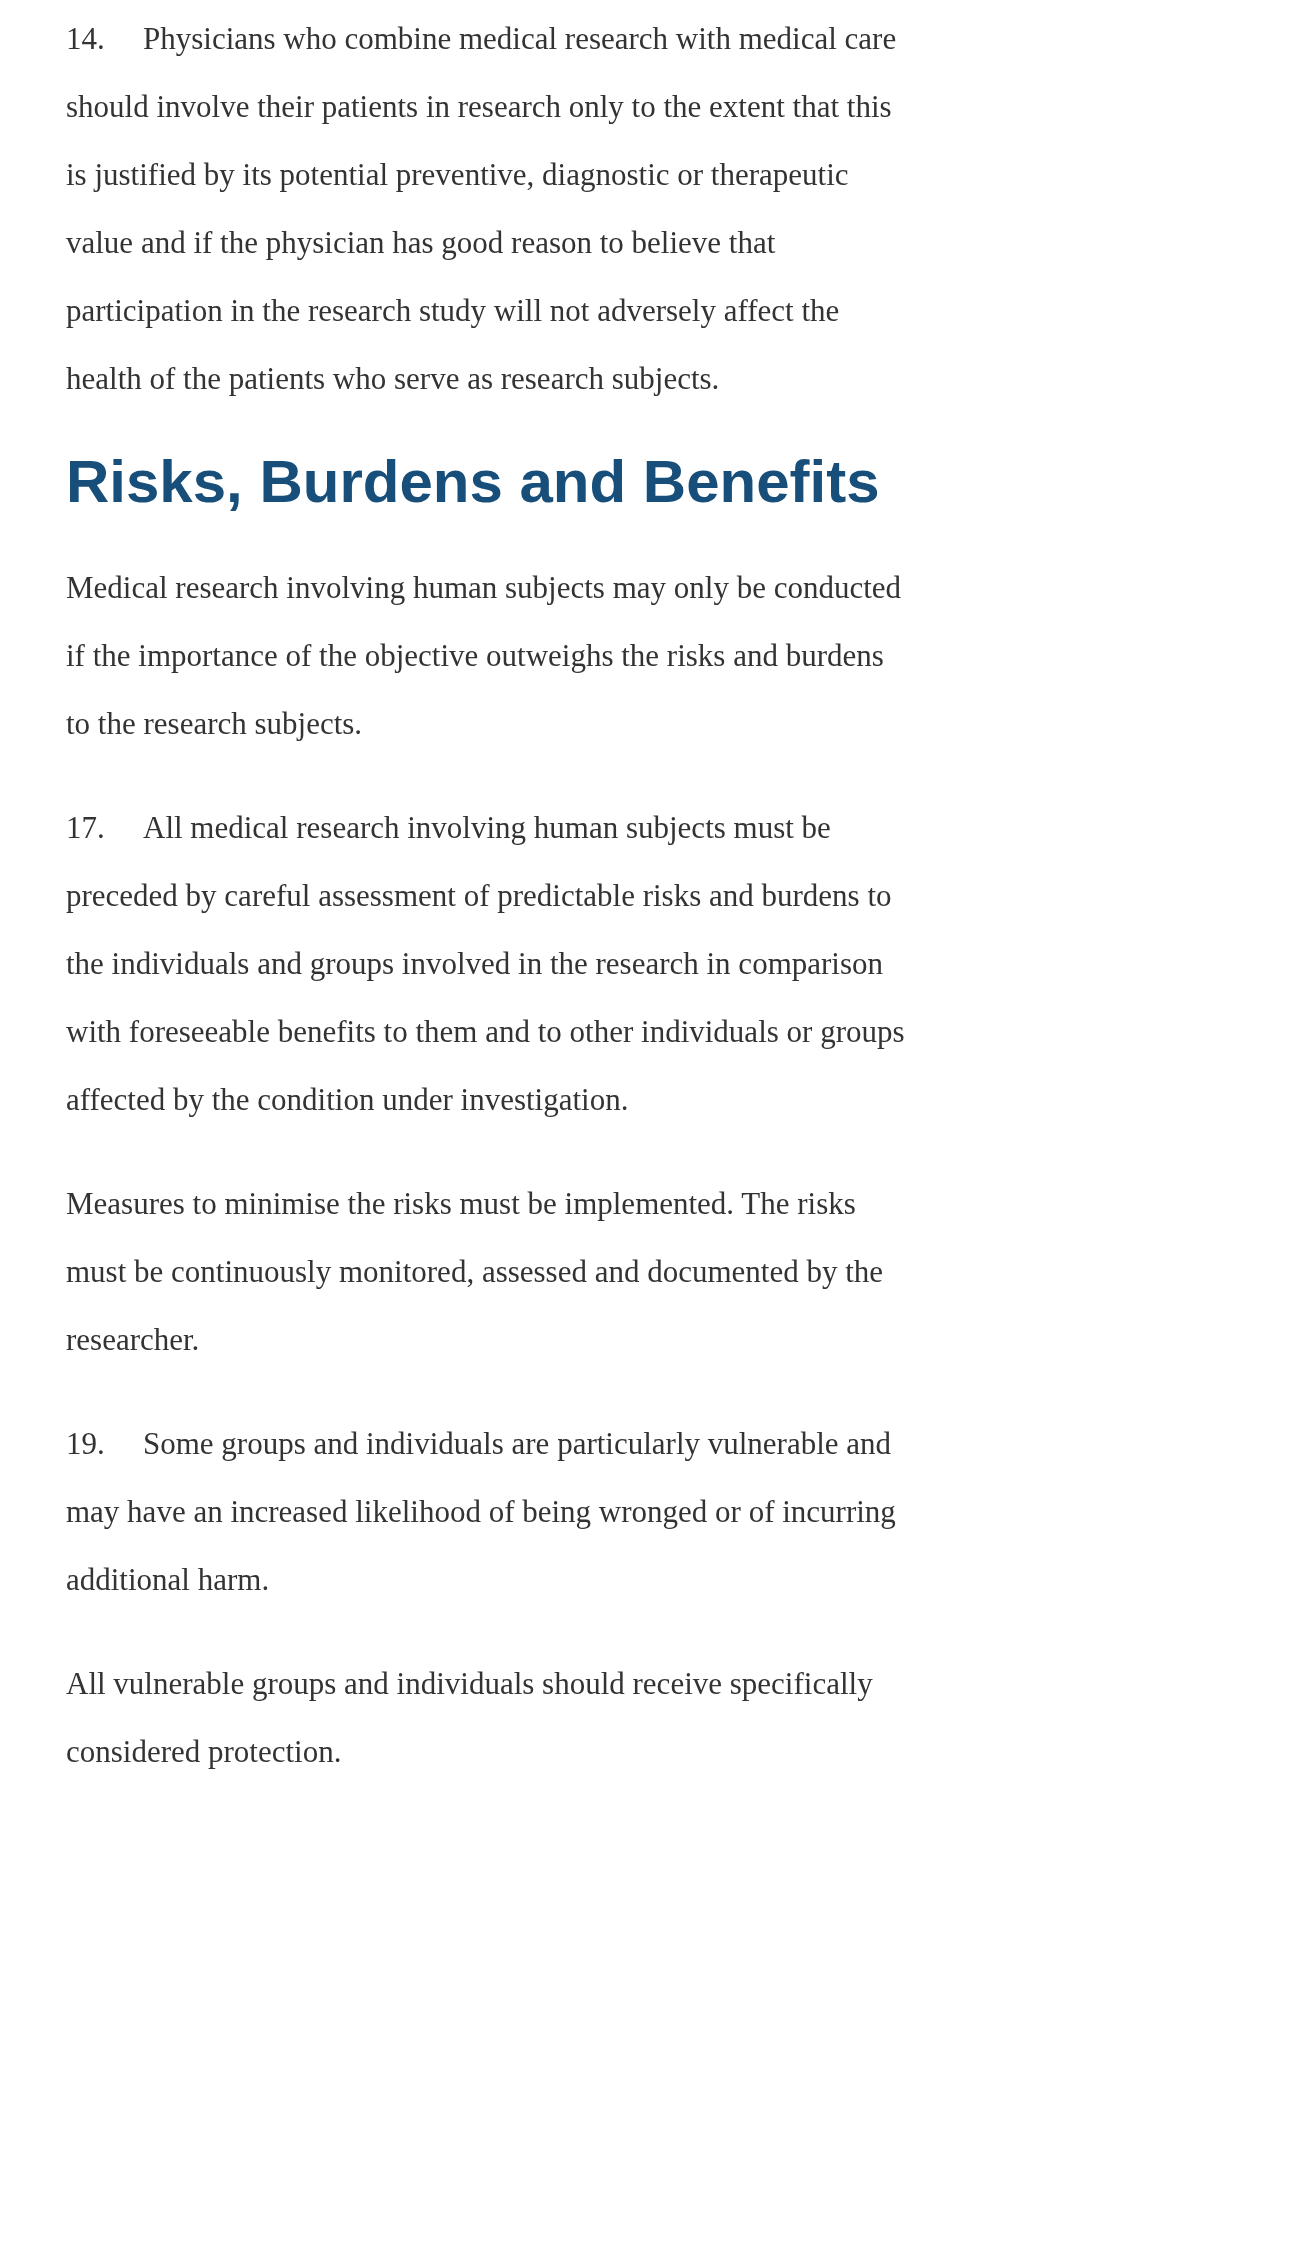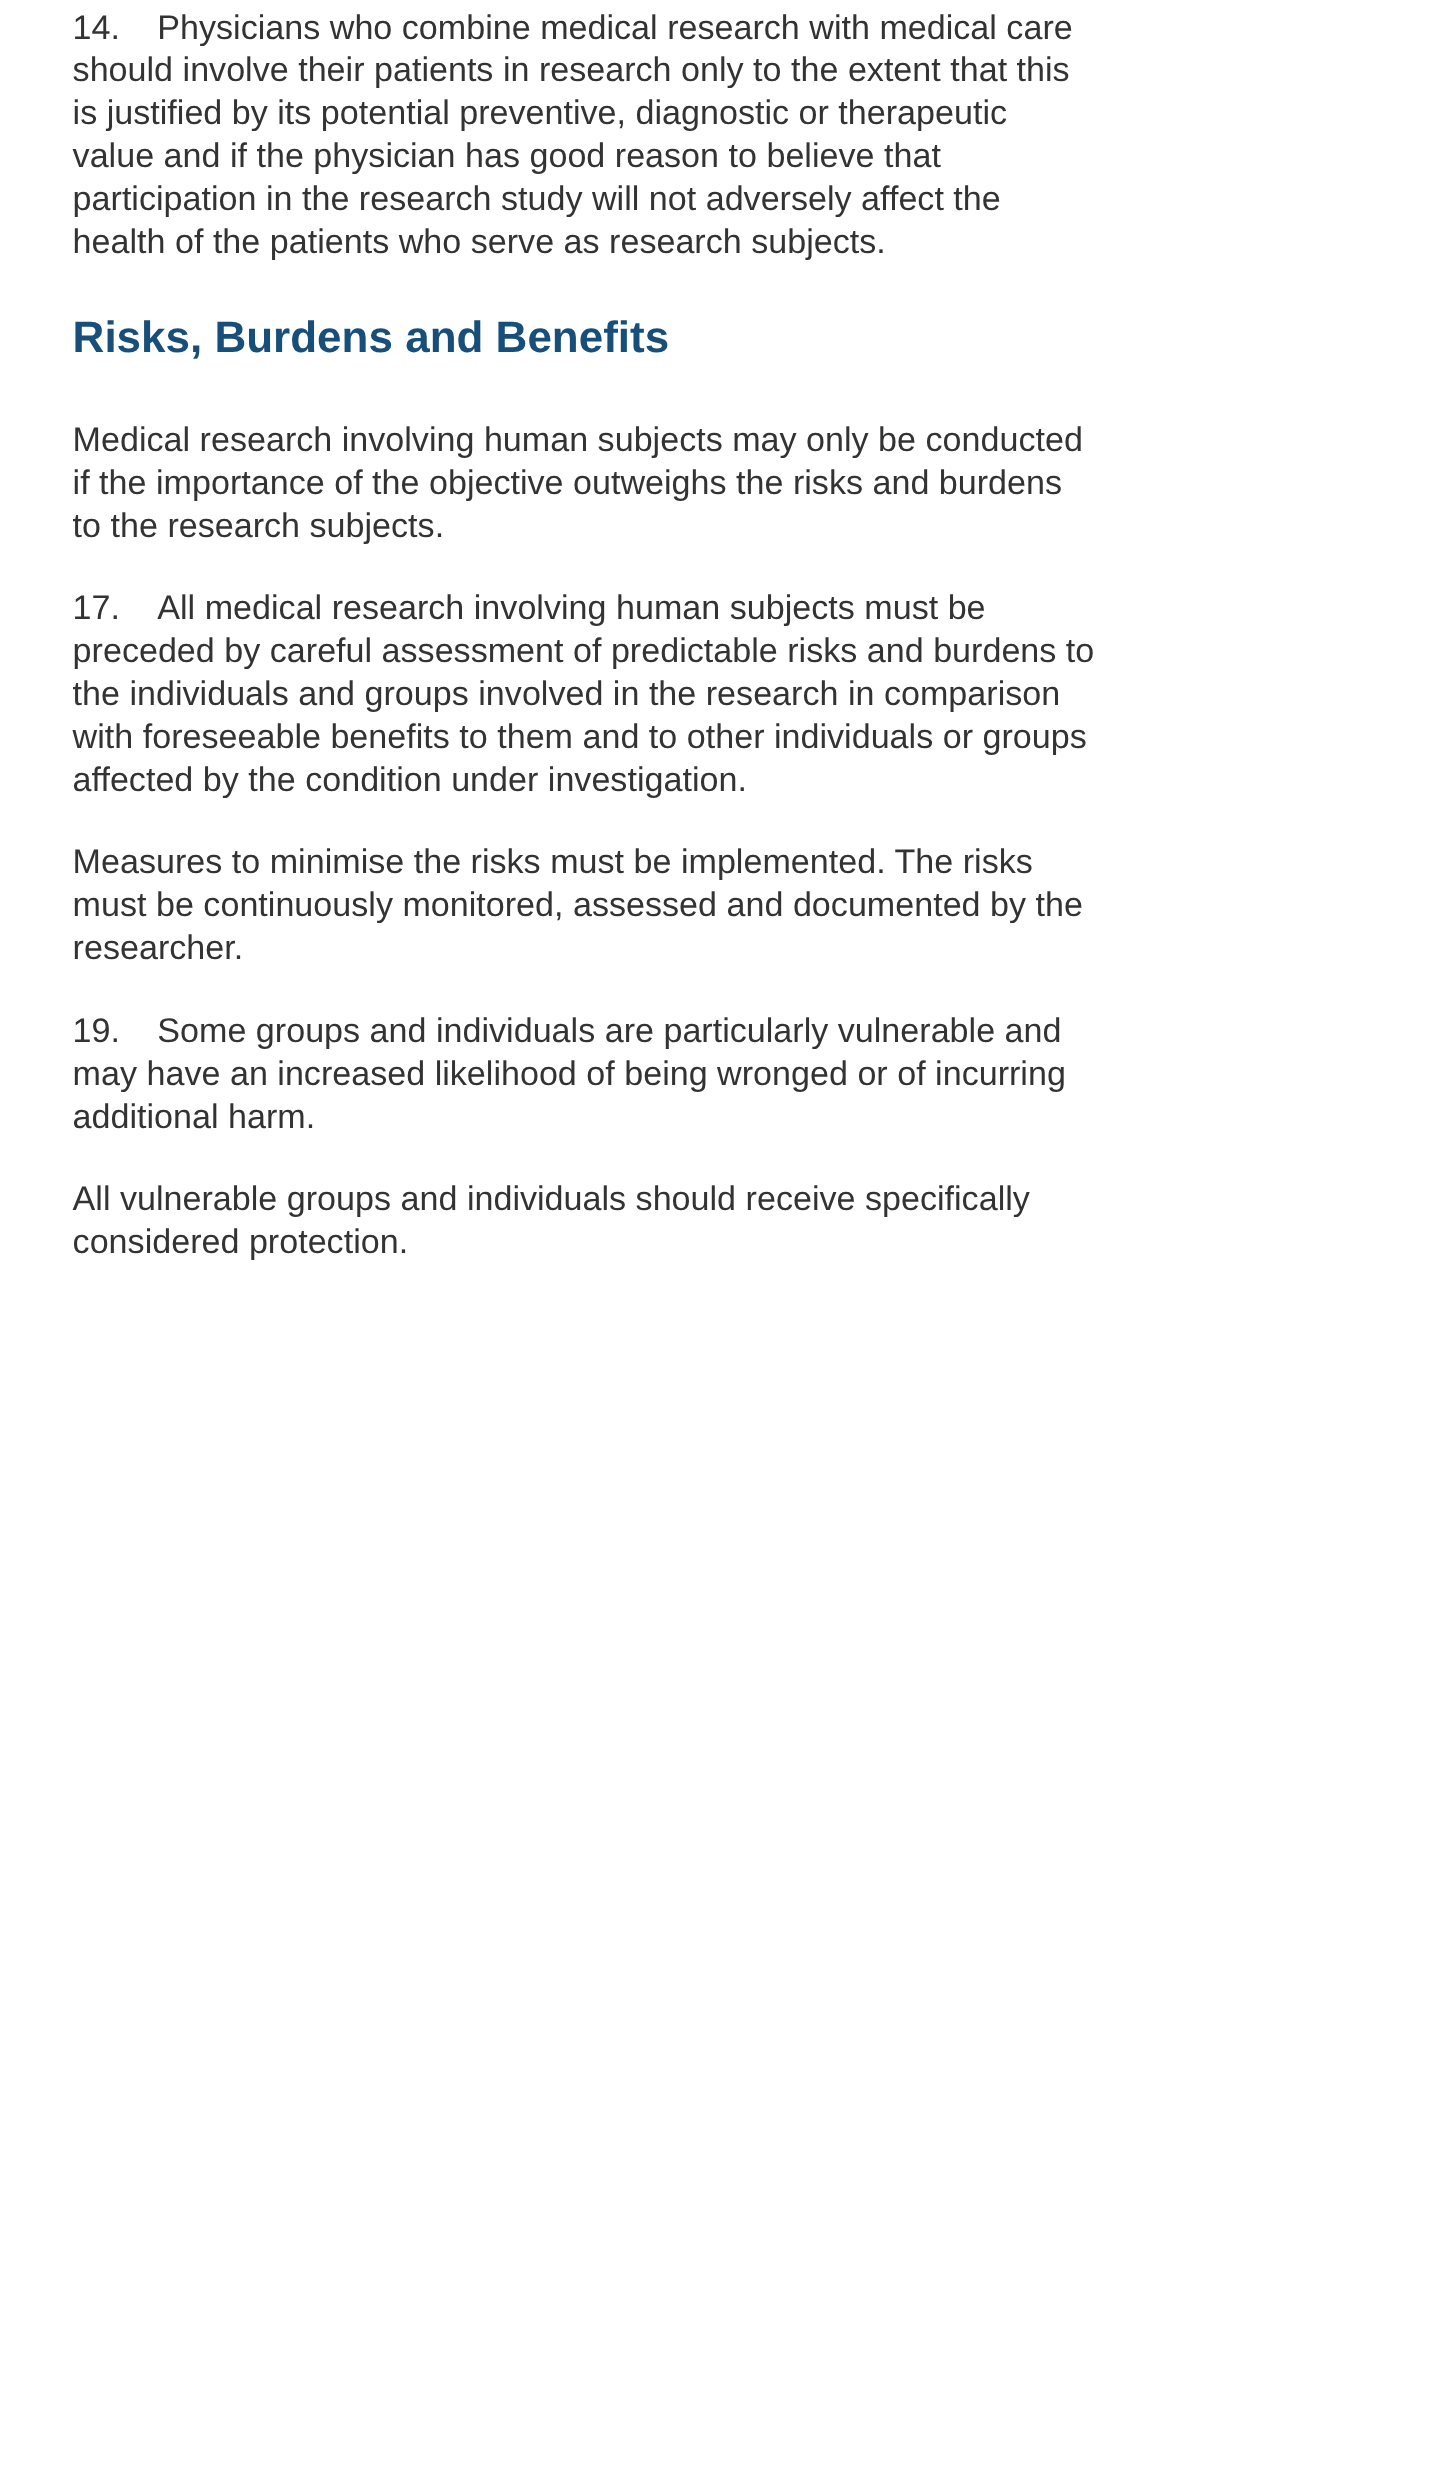--- a/index.html
+++ b/index.html
@@ -12,33 +12,33 @@
     height: 2261px;
     overflow: hidden;
     font-family: "Liberation Sans", "DejaVu Sans", sans-serif;
   }
   main {
     padding: 5px 30px 0 66px;
   }
   p.doc-para {
     margin: 0 0 36px 0;
     font-size: 31px;
-    line-height: 39px;
+    line-height: 68px;
     color: #333333;
     white-space: pre; 
-    font-family: Liberation Sans, sans-serif;
+    font-family: Liberation Serif, serif;
   }
   p.doc-para .num {
     display: inline-block;
     width: 77px;
     white-space: pre;
   }
   h2.doc-heading {
     margin: 26px 0 40px 0;
-    font-size: 40px;
+    font-size: 60px;
     line-height: 65px;
     font-weight: 700;
     color: #174f7a;
     font-family: "Liberation Sans", "DejaVu Sans", sans-serif;
     white-space: pre;
   }
 </style>
 </head>
 <body>
 

